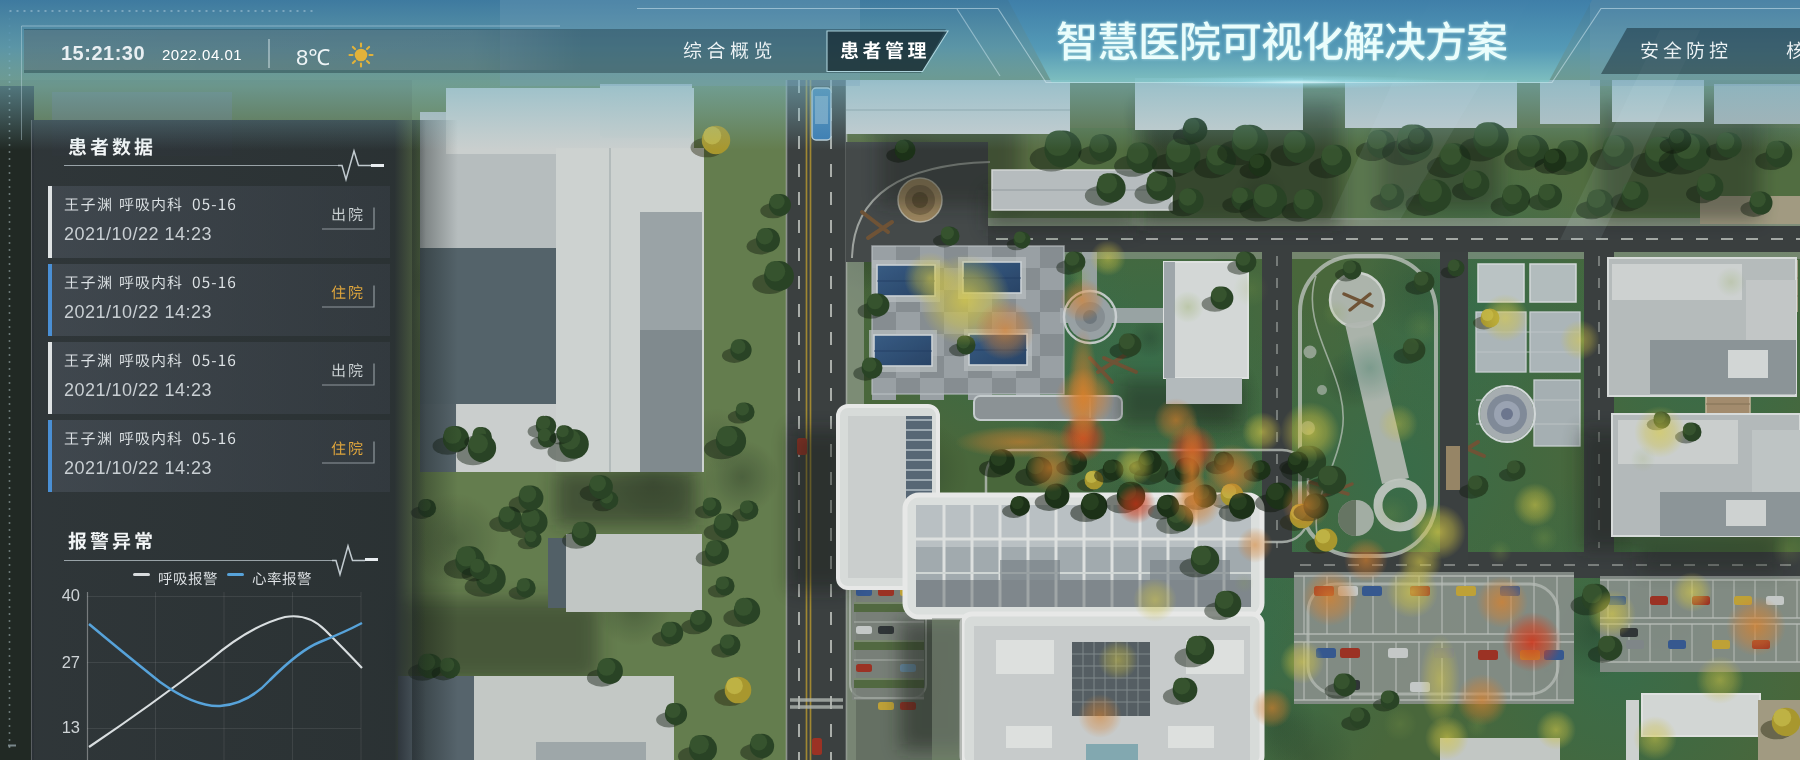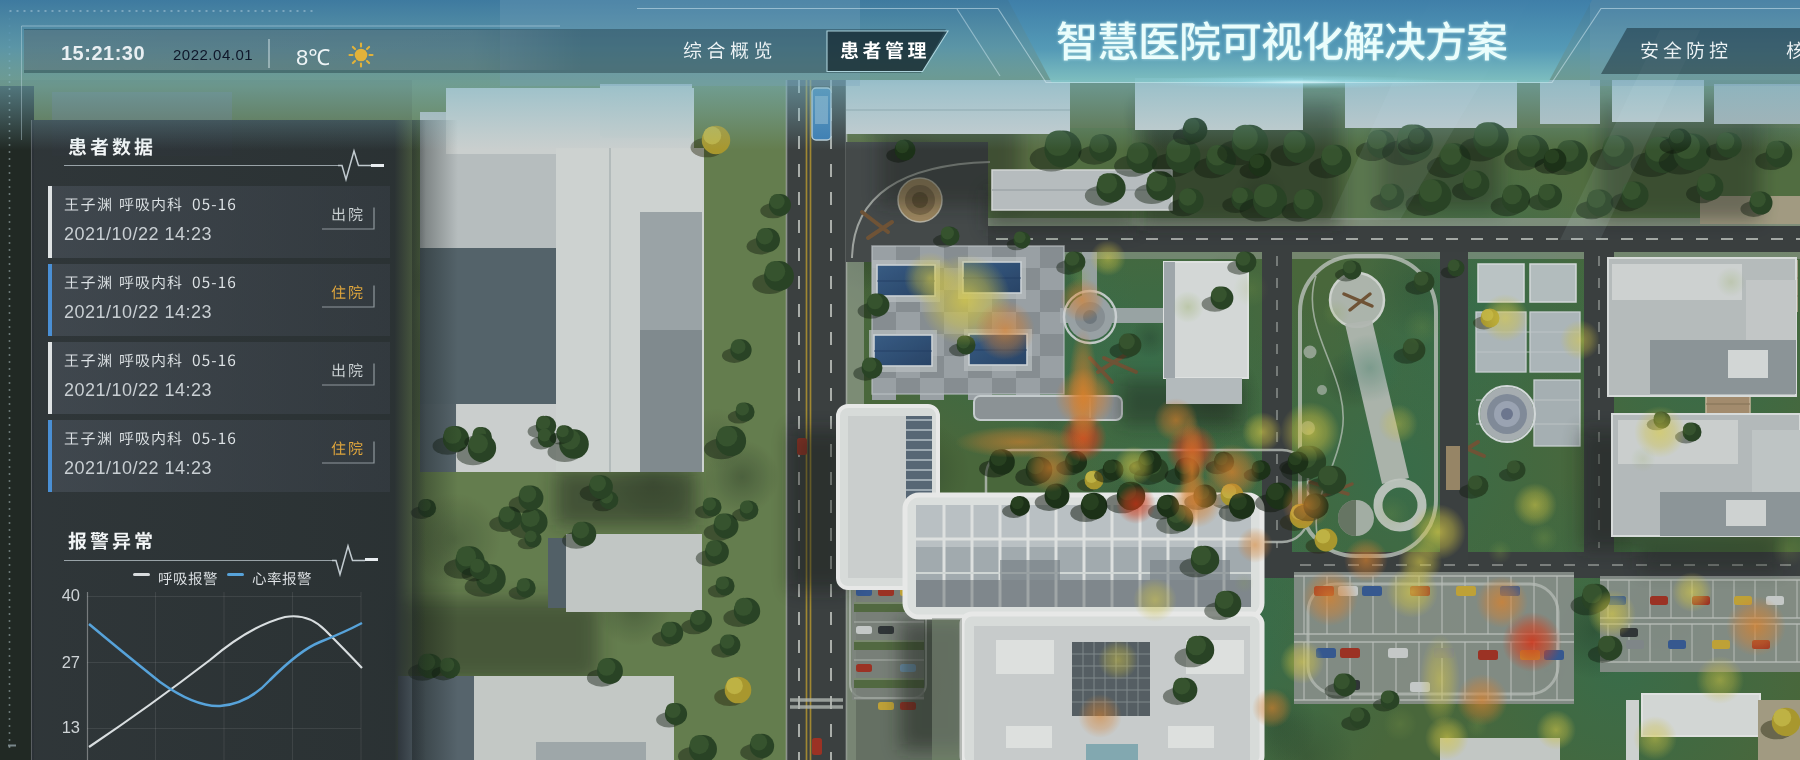--- a/index.html
+++ b/index.html
@@ -948,21 +948,21 @@
       <use href="#G5b89w400" transform="translate(1640.0 57.5) scale(0.01900 -0.01900)"></use>
       <use href="#G5168w400" transform="translate(1663.0 57.5) scale(0.01900 -0.01900)"></use>
       <use href="#G9632w400" transform="translate(1686.0 57.5) scale(0.01900 -0.01900)"></use>
       <use href="#G63a7w400" transform="translate(1709.0 57.5) scale(0.01900 -0.01900)"></use>
     </g>
     <g fill="#edf3f5">
       <use href="#G6838w400" transform="translate(1786.0 57.5) scale(0.01900 -0.01900)"></use>
     </g>
   </svg>
 <div class="abs" style="left:61px;top:42px;font-size:20px;font-weight:bold;color:#e9eff2;letter-spacing:.5px">15:21:30</div>
-<div class="abs" style="left:173px;top:46px;font-size:15px;color:#0f172a;letter-spacing:.5px">2022.04.01</div>
+<div class="abs" style="left:162px;top:46px;font-size:15px;color:#ffffff;letter-spacing:.5px">2022.04.01</div>
 <div class="abs" style="left:296px;top:41px;font-size:22px;color:#eef4f6">8℃</div>
 <svg width="0" height="0" style="position:absolute">
     <defs>
       <path id="G2dw400" d="M46 245V315H303V245Z"></path>
       <path id="G30w400" d="M278 -13Q209 -13 157 29Q106 71 78 156Q50 241 50 369Q50 497 78 580Q106 664 157 705Q209 746 278 746Q348 746 399 705Q450 663 478 580Q506 497 506 369Q506 241 478 156Q450 71 399 29Q348 -13 278 -13ZM278 61Q320 61 351 93Q383 125 400 194Q418 262 418 369Q418 476 400 544Q383 611 351 642Q320 674 278 674Q237 674 205 642Q173 611 156 544Q138 476 138 369Q138 262 156 194Q173 125 205 93Q237 61 278 61Z"></path>
       <path id="G31w400" d="M88 0V76H252V623H121V681Q170 690 207 703Q243 716 273 733H343V76H490V0Z"></path>
       <path id="G35w400" d="M262 -13Q205 -13 161 1Q118 15 85 37Q53 59 27 84L73 144Q94 123 120 105Q145 86 178 75Q211 63 253 63Q296 63 332 84Q367 105 388 144Q409 183 409 236Q409 314 367 359Q326 403 257 403Q221 403 194 392Q167 381 135 360L86 391L110 733H466V655H190L171 443Q195 457 222 464Q248 472 281 472Q342 472 392 447Q442 423 472 371Q502 319 502 238Q502 158 467 102Q433 46 378 16Q323 -13 262 -13Z"></path>
       <path id="G36w400" d="M301 -13Q249 -13 204 9Q159 32 126 78Q93 123 74 191Q56 259 56 350Q56 457 78 533Q100 609 138 656Q176 703 225 725Q274 746 327 746Q384 746 426 725Q468 704 499 671L447 615Q426 641 395 656Q364 671 331 671Q279 671 236 641Q193 610 167 540Q142 470 142 350Q142 256 160 191Q179 126 214 92Q250 59 301 59Q337 59 364 80Q392 101 409 138Q425 176 425 225Q425 275 411 311Q396 348 367 367Q338 387 293 387Q258 387 217 365Q176 342 139 287L136 359Q159 389 187 411Q215 432 247 444Q278 455 308 455Q370 455 416 430Q461 404 487 353Q512 302 512 225Q512 154 483 100Q454 47 406 17Q359 -13 301 -13Z"></path>
       <path id="G4f4fw400" d="M548 819 616 844Q642 806 667 760Q692 715 704 682L631 653Q621 686 597 733Q574 780 548 819ZM285 836 357 814Q325 730 281 646Q237 563 186 490Q135 418 80 361Q76 370 68 385Q60 399 52 414Q43 429 36 437Q86 486 132 550Q178 614 217 687Q257 761 285 836ZM179 579 253 654 254 652V-78H179ZM339 644H948V573H339ZM373 351H918V280H373ZM314 26H963V-45H314ZM605 620H680V-17H605Z"></path>
       <path id="G5168w400" d="M203 248H809V181H203ZM197 471H809V404H197ZM76 16H929V-52H76ZM461 443H539V-22H461ZM493 851 559 820Q503 735 427 656Q350 578 261 513Q172 448 79 401Q70 416 55 433Q40 450 26 462Q118 504 206 565Q294 625 368 699Q443 772 493 851ZM521 819Q617 701 732 615Q848 529 977 460Q963 449 948 431Q933 413 925 397Q838 449 757 506Q677 564 603 633Q529 701 459 787Z"></path>

